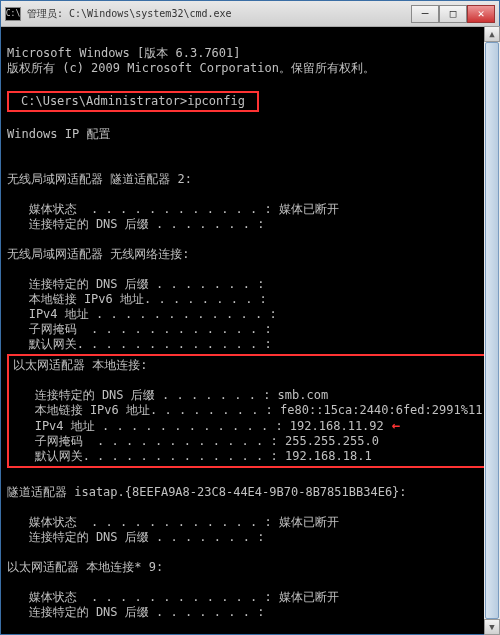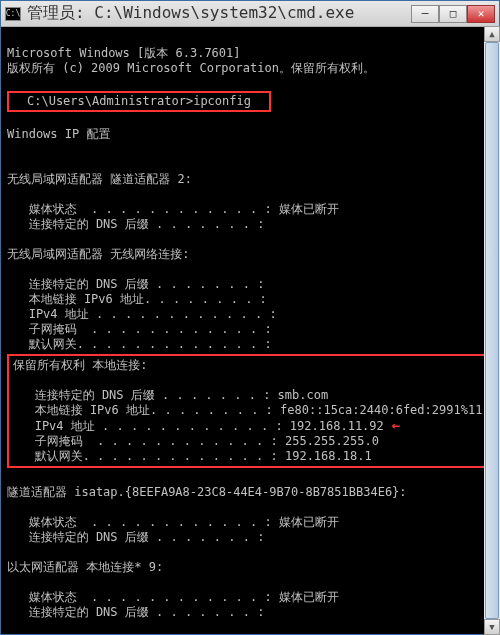--- a/index.html
+++ b/index.html
@@ -35,21 +35,21 @@
     margin-right: 6px;
     display: flex;
     align-items: center;
     justify-content: center;
     color: #ccc;
     font-size: 8px;
   }
   .title-text {
     flex: 1;
     color: #333;
-    font-size: 16px;
+    font-size: 10px;
     white-space: nowrap;
     overflow: hidden;
   }
   .win-buttons {
     display: flex;
     gap: 0;
   }
   .win-btn {
     width: 28px;
     height: 18px;
@@ -74,21 +74,21 @@
     padding: 4px 6px;
     font-family: "NSimSun", "SimSun", "Consolas", monospace;
     font-size: 12px;
     line-height: 15px;
     overflow: hidden;
     position: relative;
     white-space: pre;
   }
   .hl {
     border: 2px solid #f33;
-    padding: 1px 18px;
+    padding: 1px 12px;
     display: inline-block;
   }
   .box {
     border: 2px solid #f33;
     padding: 2px 4px;
     margin: 2px 0;
   }
   .arrow {
     position: absolute;
     color: #f33;
@@ -161,21 +161,21 @@
 <span>   媒体状态  . . . . . . . . . . . . : 媒体已断开</span>
 <span>   连接特定的 DNS 后缀 . . . . . . . :</span>
 
 <span>无线局域网适配器 无线网络连接:</span>
 
 <span>   连接特定的 DNS 后缀 . . . . . . . :</span>
 <span>   本地链接 IPv6 地址. . . . . . . . :</span>
 <span>   IPv4 地址 . . . . . . . . . . . . :</span>
 <span>   子网掩码  . . . . . . . . . . . . :</span>
 <span>   默认网关. . . . . . . . . . . . . :</span>
-<div class="box"><span>保留所有权利 本地连接:</span>
+<div class="box"><span>以太网适配器 本地连接:</span>
 
 <span>   连接特定的 DNS 后缀 . . . . . . . : smb.com</span>
 <span>   本地链接 IPv6 地址. . . . . . . . : fe80::15ca:2440:6fed:2991%11</span>
 <span>   IPv4 地址 . . . . . . . . . . . . : 192.168.11.92</span><span class="arrow" style="position:relative;left:8px;">←</span>
 <span>   子网掩码  . . . . . . . . . . . . : 255.255.255.0</span>
 <span>   默认网关. . . . . . . . . . . . . : 192.168.18.1</span></div>
 <span>隧道适配器 isatap.{8EEFA9A8-23C8-44E4-9B70-8B7851BB34E6}:</span>
 
 <span>   媒体状态  . . . . . . . . . . . . : 媒体已断开</span>
 <span>   连接特定的 DNS 后缀 . . . . . . . :</span>

